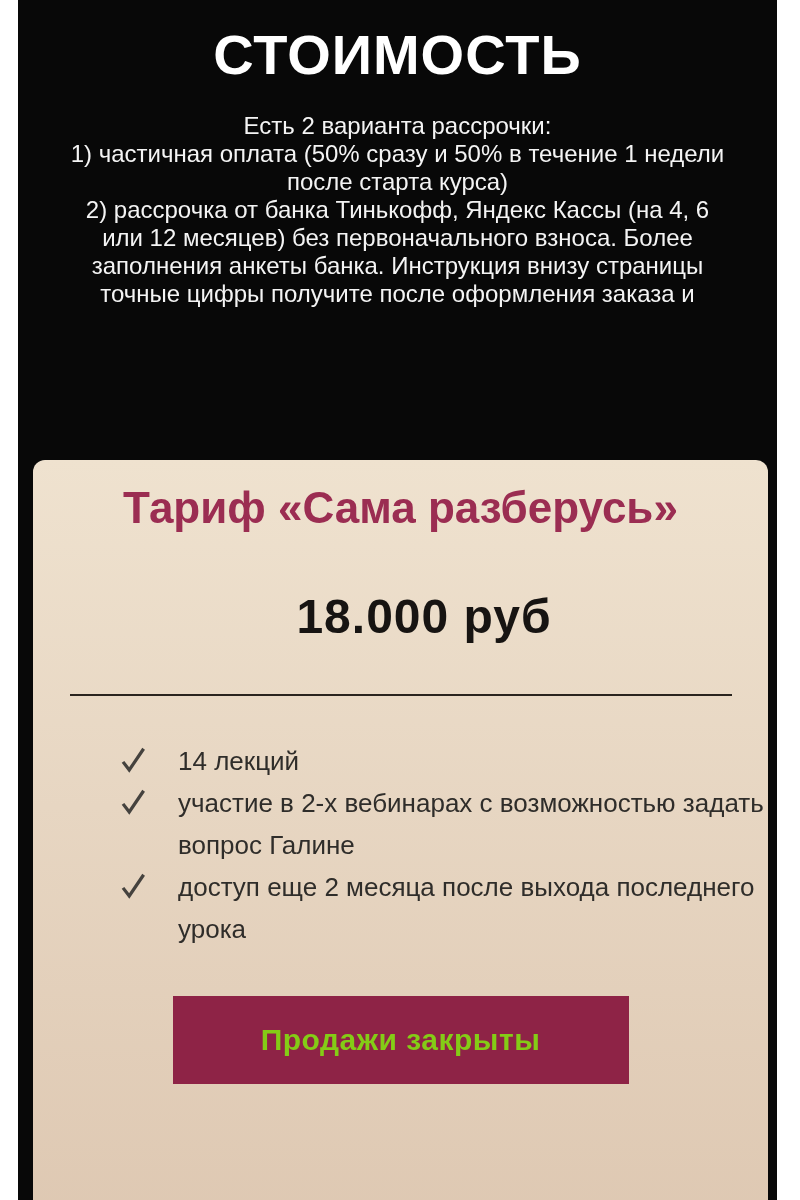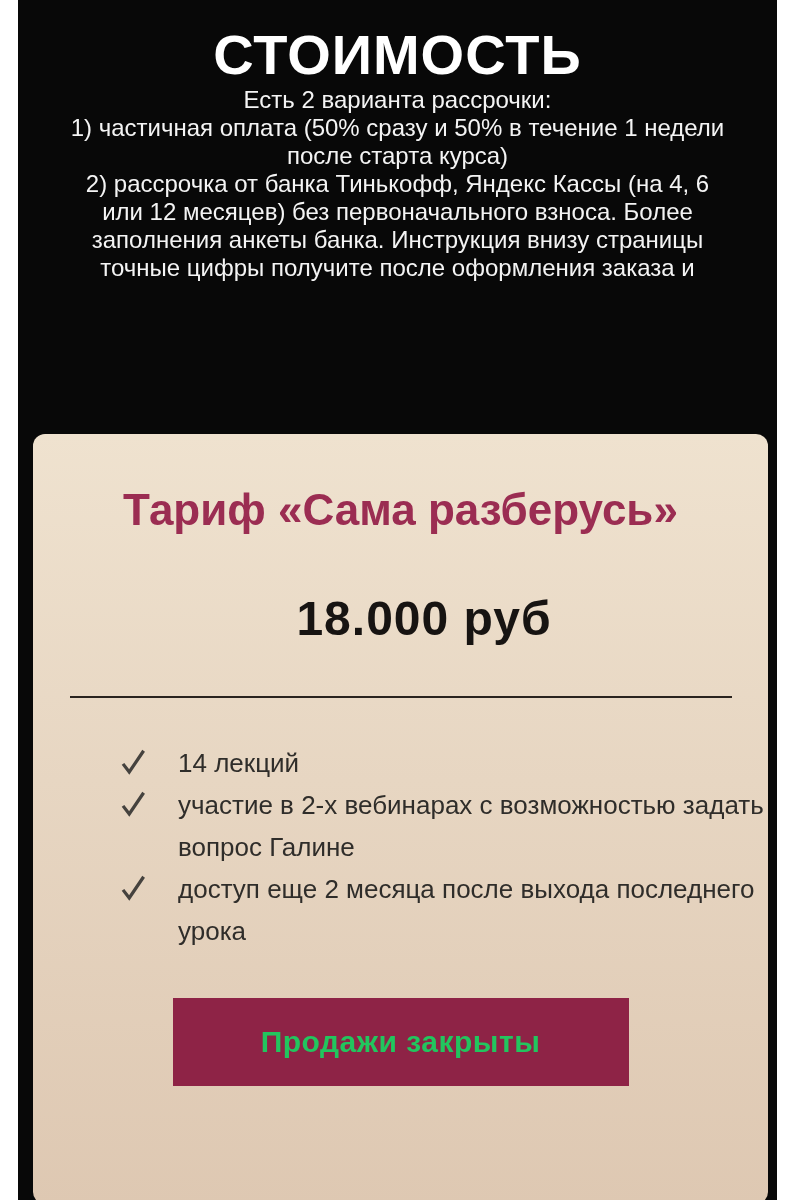--- a/index.html
+++ b/index.html
@@ -20,38 +20,39 @@
   .heading{
     padding-top:24px;
     text-align:center;
     color:#ffffff;
     font-size:56px;
     line-height:62px;
     font-weight:700;
     letter-spacing:1px;
   }
   .intro{
+    margin-top:26px;
     text-align:center;
     color:#f4f4f4;
     font-size:24px;
     line-height:28px;
     font-weight:400;
   }
   .intro-line{white-space:nowrap;}
   .card{
     margin-top:152px;
     margin-left:15px;
     width:735px;
     height:770px;
     background:linear-gradient(180deg,#efe2cf 0%,#e7d6c2 45%,#dec8b2 100%);
     border-radius:12px;
     box-sizing:border-box;
   }
   .card-title{
-    padding-top:48px;
+    padding-top:20px;
     text-align:center;
     color:#9b2d52;
     font-size:44px;
     line-height:56px;
     font-weight:700;
     white-space:nowrap;
   }
   .price{
     margin-top:52px;
     text-align:center;
@@ -91,21 +92,21 @@
   .feature-line{white-space:nowrap;}
   .closed-button{
     display:flex;
     align-items:center;
     justify-content:center;
     margin:46px auto 0 auto;
     width:456px;
     height:88px;
     background:#8e2346;
     border:none;
-    color:#22c55e;
+    color:#84cc16;
     font-family:"Liberation Sans", sans-serif;
     font-size:30px;
     font-weight:700;
     letter-spacing:0.5px;
     cursor:pointer;
   }
 </style>
 </head>
 <body>
 

